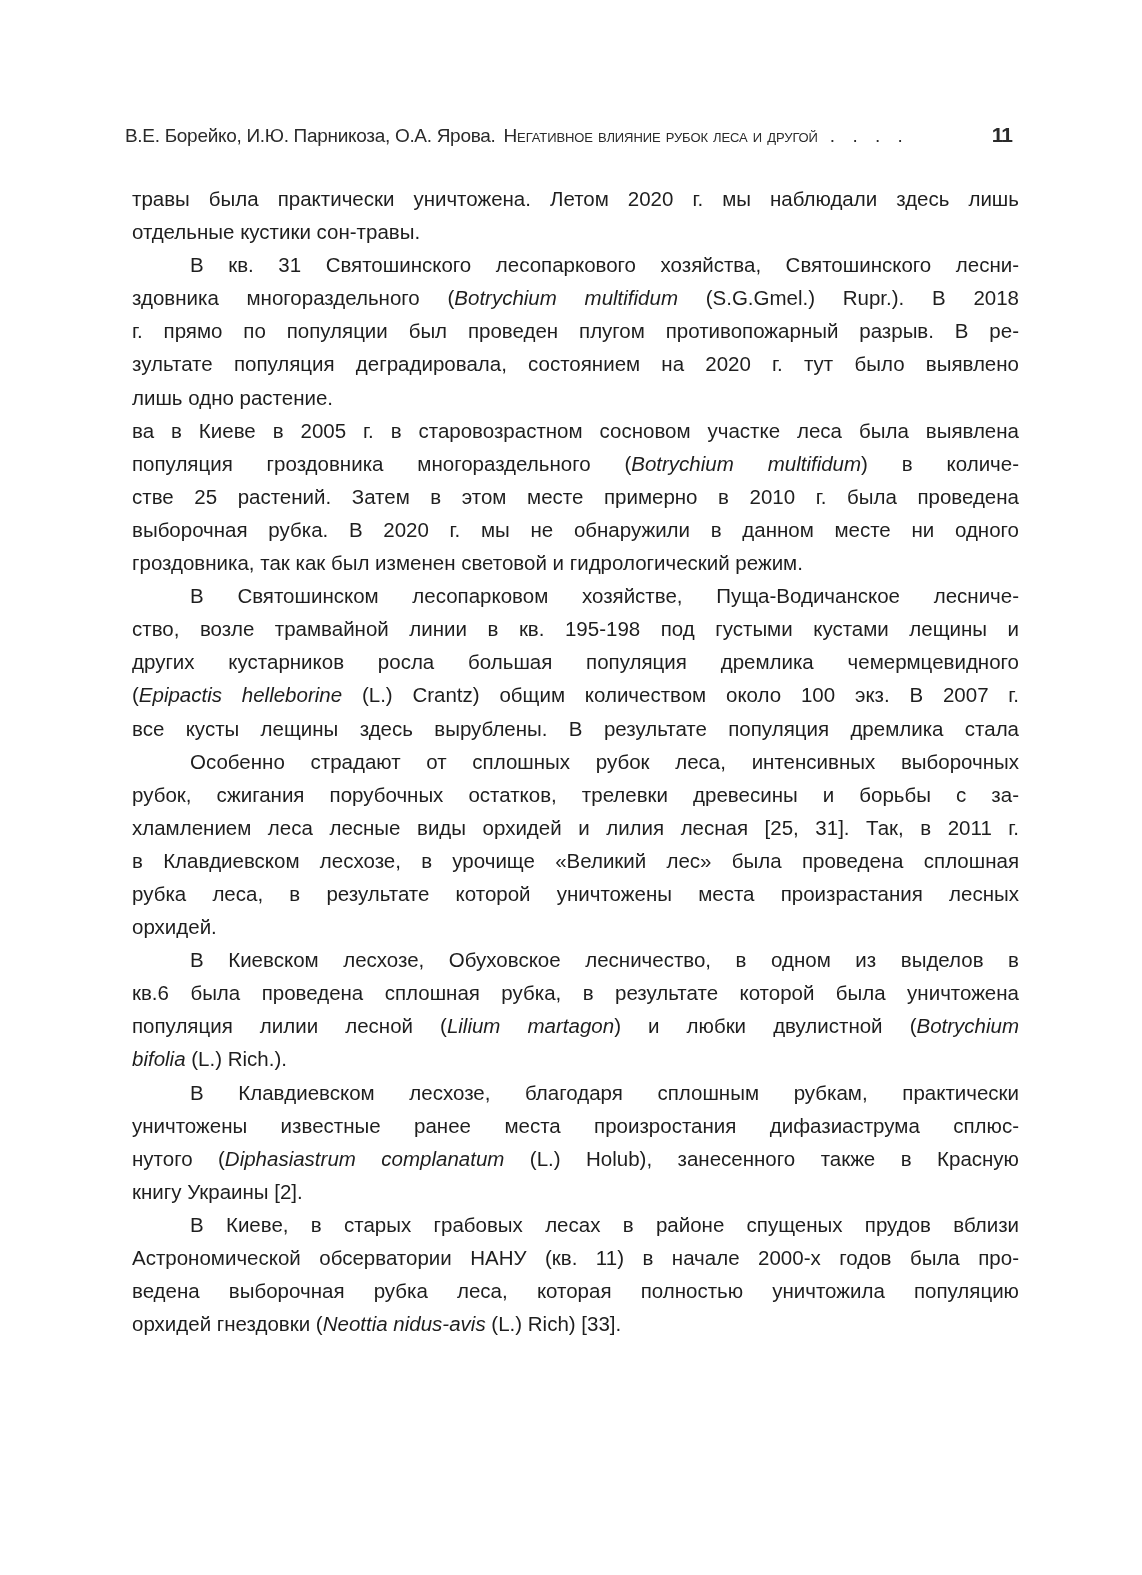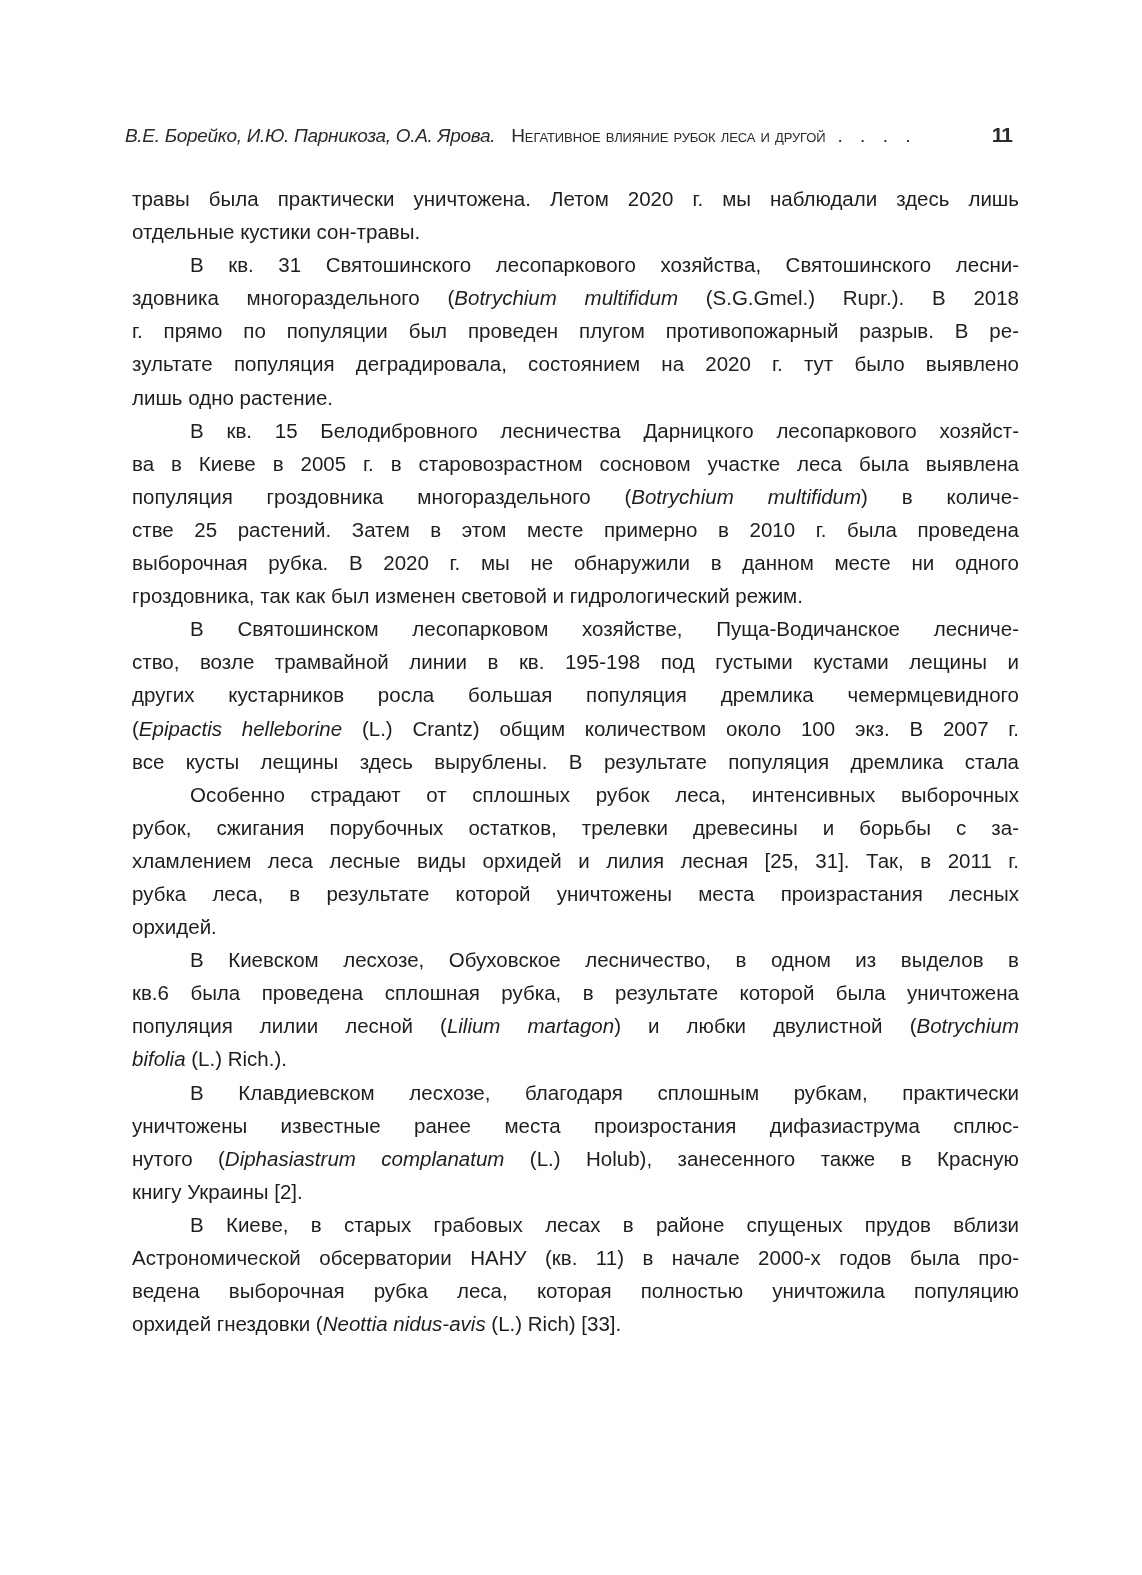--- a/index.html
+++ b/index.html
@@ -4,22 +4,22 @@
 <style>
   html, body { margin: 0; padding: 0; background: #ffffff; }
   body { width: 1142px; height: 1575px; position: relative; overflow: hidden; color: #1f1f1f; }
   .page { position: absolute; left: 0; top: 0; width: 1142px; height: 1575px; background: #ffffff; }
   .header {
     position: absolute; left: 125px; top: 118px; width: 887px; height: 34px;
     font-family: "Liberation Sans", sans-serif; font-size: 19px; line-height: 34px;
     white-space: nowrap; color: #2a2a2a;
     display: flex; align-items: baseline;
   }
-  .header .authors { font-style: italic; letter-spacing: -0.3px; }
-  .header .title { font-variant: small-caps; font-size: 19px; letter-spacing: -0.1px; margin-left: 16px; }
+  .header .authors { letter-spacing: -0.3px; }
+  .header .title { font-variant: small-caps; font-size: 19px; letter-spacing: -0.1px; margin-left: 8px; }
   .header .dots { margin-left: 12px; letter-spacing: 6px; flex: 1; }
   .header .pagenum { font-weight: bold; font-size: 21px; margin-left: auto; letter-spacing: -1px; }
   .body {
     position: absolute; left: 132px; top: 182px; width: 887px;
     font-family: "Liberation Sans", sans-serif; font-size: 20.5px; line-height: 33.1px;
     color: #1e1e1e;
   }
   .line { display: block; height: 33.1px; white-space: nowrap; text-align: justify; text-align-last: justify; overflow: hidden; }
   .line.last { text-align-last: left; }
   .line.indent { padding-left: 58px; }
@@ -42,38 +42,38 @@
         <span class="line last"><span>отдельные кустики сон-травы.</span></span>
       </div>
       <div>
         <span class="line indent"><span>В кв. 31 Святошинского лесопаркового хозяйства, Святошинского лесни-</span></span>
         <span class="line"><span>здовника многораздельного (</span><i>Botrychium multifidum</i><span> (S.G.Gmel.) Rupr.). В 2018</span></span>
         <span class="line"><span>г. прямо по популяции был проведен плугом противопожарный разрыв. В ре-</span></span>
         <span class="line"><span>зультате популяция деградировала, состоянием на 2020 г. тут было выявлено</span></span>
         <span class="line last"><span>лишь одно растение.</span></span>
       </div>
       <div>
-        <span class="line indent"><span>В кв. 15 Белодибровного лесничества Дарницкого лесопаркового хозяйст-</span></span>
         <span class="line"><span>ва в Киеве в 2005 г. в старовозрастном сосновом участке леса была выявлена</span></span>
         <span class="line"><span>популяция гроздовника многораздельного (</span><i>Botrychium multifidum</i><span>) в количе-</span></span>
         <span class="line"><span>стве 25 растений. Затем в этом месте примерно в 2010 г. была проведена</span></span>
         <span class="line"><span>выборочная рубка. В 2020 г. мы не обнаружили в данном месте ни одного</span></span>
         <span class="line last"><span>гроздовника, так как был изменен световой и гидрологический режим.</span></span>
       </div>
       <div>
         <span class="line indent"><span>В Святошинском лесопарковом хозяйстве, Пуща-Водичанское лесниче-</span></span>
         <span class="line"><span>ство, возле трамвайной линии в кв. 195-198 под густыми кустами лещины и</span></span>
         <span class="line"><span>других кустарников росла большая популяция дремлика чемермцевидного</span></span>
         <span class="line"><span>(</span><i>Epipactis helleborine</i><span> (L.) Crantz) общим количеством около 100 экз. В 2007 г.</span></span>
         <span class="line"><span>все кусты лещины здесь вырублены. В результате популяция дремлика стала</span></span>
       </div>
       <div>
         <span class="line indent"><span>Особенно страдают от сплошных рубок леса, интенсивных выборочных</span></span>
         <span class="line"><span>рубок, сжигания порубочных остатков, трелевки древесины и борьбы с за-</span></span>
         <span class="line"><span>хламлением леса лесные виды орхидей и лилия лесная [25, 31]. Так, в 2011 г.</span></span>
+        <span class="line"><span>в Клавдиевском лесхозе, в урочище «Великий лес» была проведена сплошная</span></span>
         <span class="line"><span>рубка леса, в результате которой уничтожены места произрастания лесных</span></span>
         <span class="line last"><span>орхидей.</span></span>
       </div>
       <div>
         <span class="line indent"><span>В Киевском лесхозе, Обуховское лесничество, в одном из выделов в</span></span>
         <span class="line"><span>кв.6 была проведена сплошная рубка, в результате которой была уничтожена</span></span>
         <span class="line"><span>популяция лилии лесной (</span><i>Lilium martagon</i><span>) и любки двулистной (</span><i>Botrychium</i></span>
         <span class="line last"><i>bifolia</i><span> (L.) Rich.).</span></span>
       </div>
       <div>

